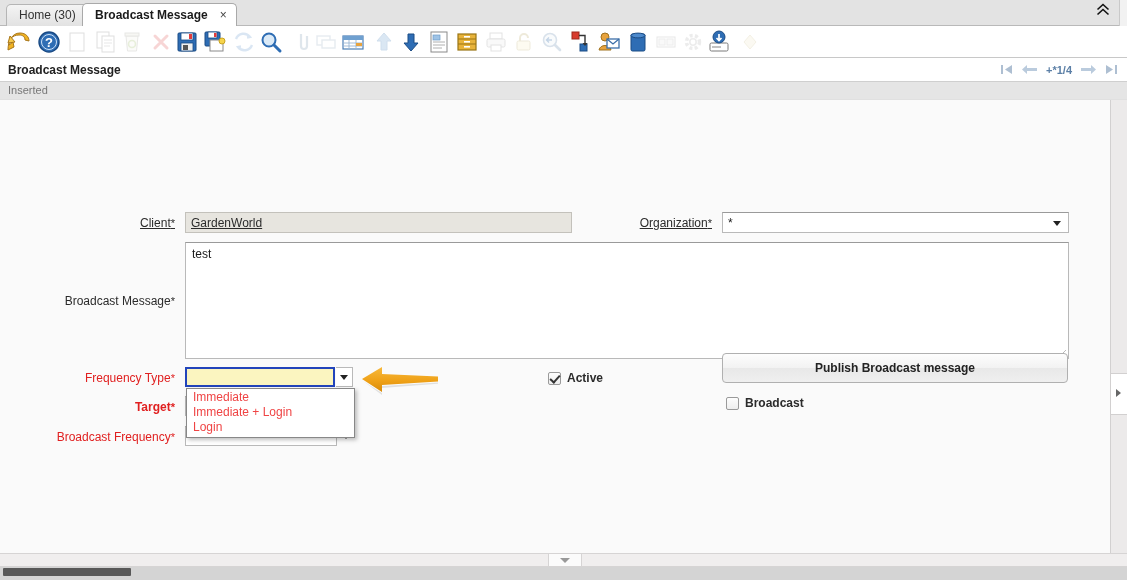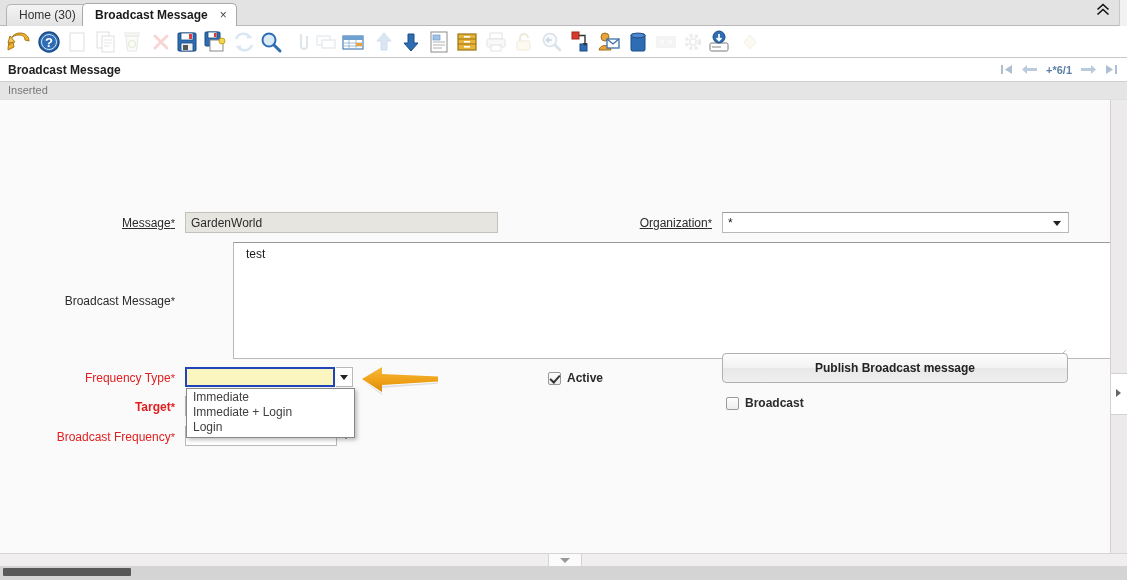--- a/index.html
+++ b/index.html
@@ -164,23 +164,22 @@
     border-top-color: #9a9a9a;
     padding: 2px 5px;
     outline: none;
   }
   .inp.readonly { background: #e7e5df; border-color: #c3c1bb; color: #2b2b2b; }
   .inp.yellow { background: #fbf5c0; border: 2px solid #2244bb; padding: 1px 4px; }
 
   textarea.inp {
     resize: none;
     line-height: 15px;
-    padding: 4px 12px;
+    padding: 4px 6px;
     overflow: hidden;
-    margin-left: 48px;
   }
   .ta-grip {
     position: absolute;
     right: 2px; bottom: 2px;
     width: 10px; height: 10px;
     pointer-events: none;
   }
 
   .combo-arrow {
     position: absolute;
@@ -207,21 +206,21 @@
     position: absolute;
     background: #fff;
     border: 1px solid #888;
     box-shadow: 2px 2px 4px rgba(0,0,0,.25);
     z-index: 40;
     padding: 1px 0 2px 0;
     box-sizing: border-box;
   }
   .dditem {
     font-size: 12px;
-    color: #404040;
+    color: #ef4444;
     line-height: 15px;
     padding: 0 4px 0 6px;
     white-space: nowrap;
     cursor: pointer;
   }
 
   
   .cbwrap { position: absolute; display: flex; align-items: center; gap: 6px; font-weight: bold; }
   .cbox {
     width: 13px; height: 13px;
@@ -570,21 +569,21 @@
         <svg width="12" height="11" viewBox="0 0 12 11">
             <rect x="0" y="1" width="2" height="9" fill="#aebfd2"></rect>
             <path d="M11 1 L4 5.5 L11 10 Z" fill="#aebfd2"></path>
           </svg>
       </span>
       <span class="navbtn">
         <svg width="15" height="11" viewBox="0 0 15 11">
             <path d="M0 5.5 L5 1 L5 4 L15 4 L15 7 L5 7 L5 10 Z" fill="#bacbdd"></path>
           </svg>
       </span>
-      <span class="navlbl">+*6/1</span>
+      <span class="navlbl">+*1/4</span>
       <span class="navbtn">
         <svg width="15" height="11" viewBox="0 0 15 11">
             <path d="M15 5.5 L10 1 L10 4 L0 4 L0 7 L10 7 L10 10 Z" fill="#bacbdd"></path>
           </svg>
       </span>
       <span class="navbtn">
         <svg width="12" height="11" viewBox="0 0 12 11">
             <rect x="10" y="1" width="2" height="9" fill="#aebfd2"></rect>
             <path d="M1 1 L8 5.5 L1 10 Z" fill="#aebfd2"></path>
           </svg>
@@ -592,23 +591,23 @@
     </div>
   </div>
 
   <div class="statusline">
     <span>Inserted</span>
   </div>
 
   <div class="formarea">
 
     <div class="lbl link" style="left:50px; top:116px; width:125px;">
-      <span>Message</span><span class="star">*</span>
-    </div>
-    <input class="inp readonly" readonly="" style="left: 185px; top: 112px; width: 313px; height: 21px;" value="GardenWorld">
+      <span>Client</span><span class="star">*</span>
+    </div>
+    <input class="inp readonly" readonly="" style="left: 185px; top: 112px; width: 387px; height: 21px; text-decoration: underline;" value="GardenWorld">
 
     <div class="lbl link" style="left:560px; top:116px; width:152px;">
       <span>Organization</span><span class="star">*</span>
     </div>
     <input class="inp" readonly="" style="left: 722px; top: 112px; width: 347px; height: 21px;" value="*">
     <div class="combo-arrow plain" style="left:1048px; top:113px; height:19px;">
         <i></i>
       </div>
 
     <div class="lbl" style="left:50px; top:194px; width:125px;">

